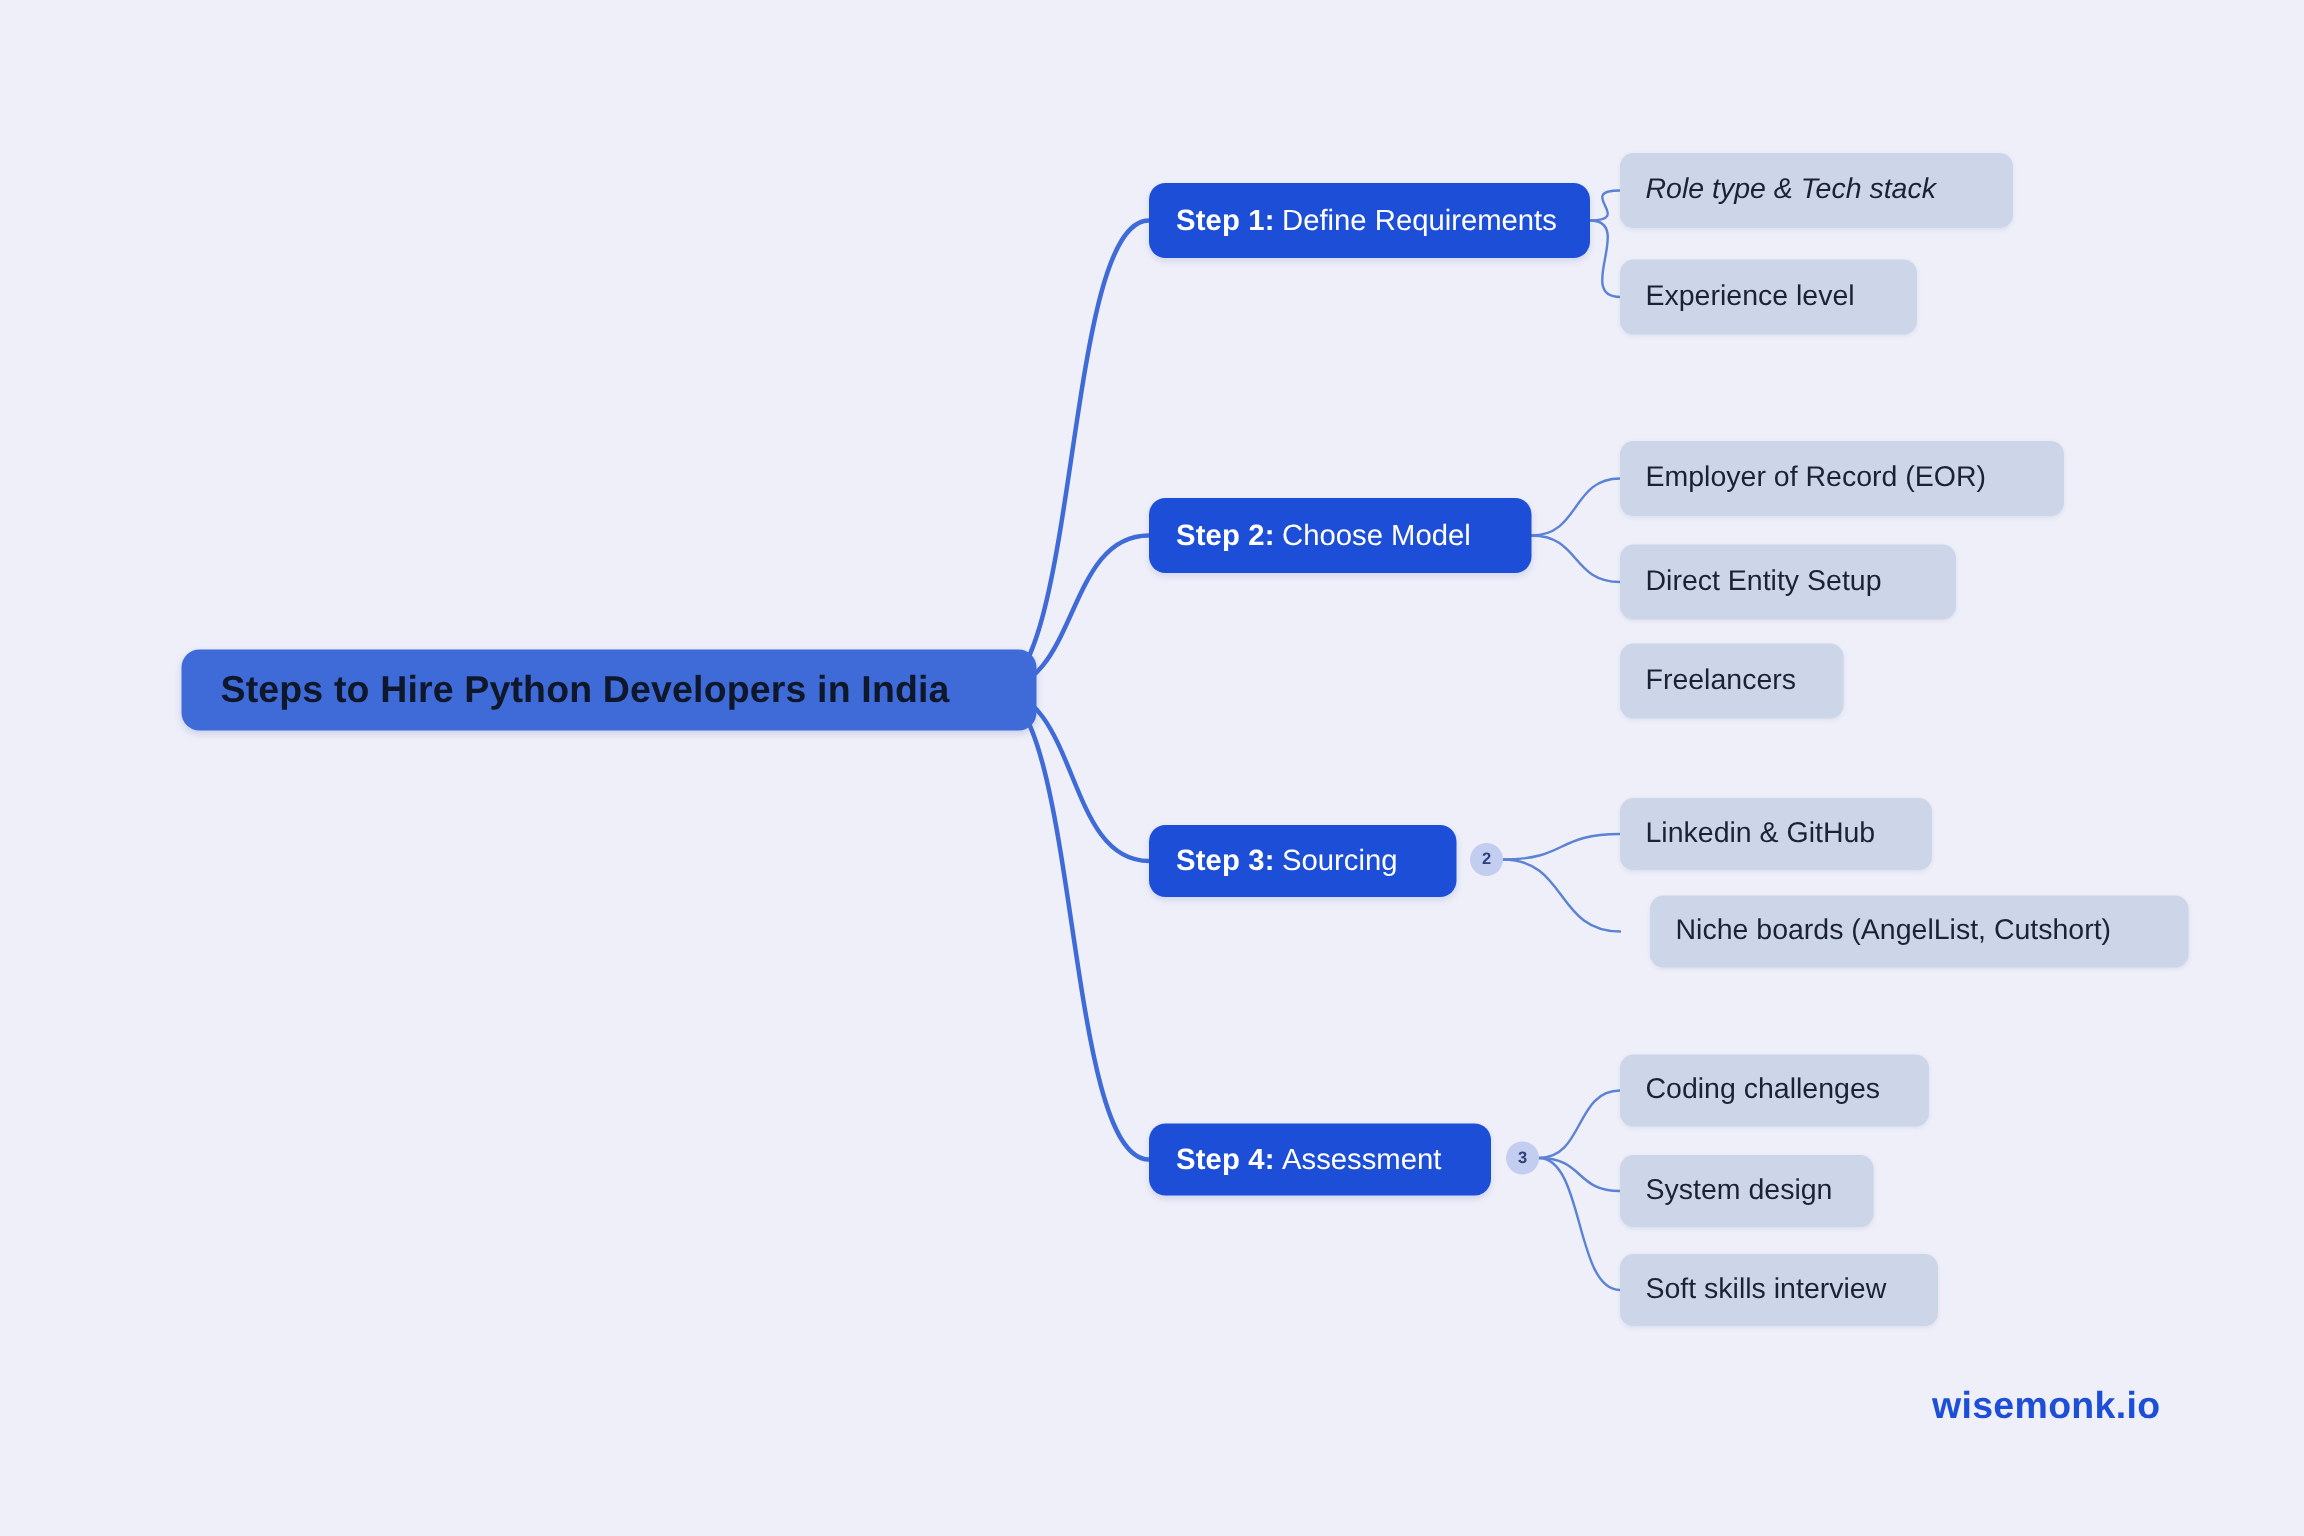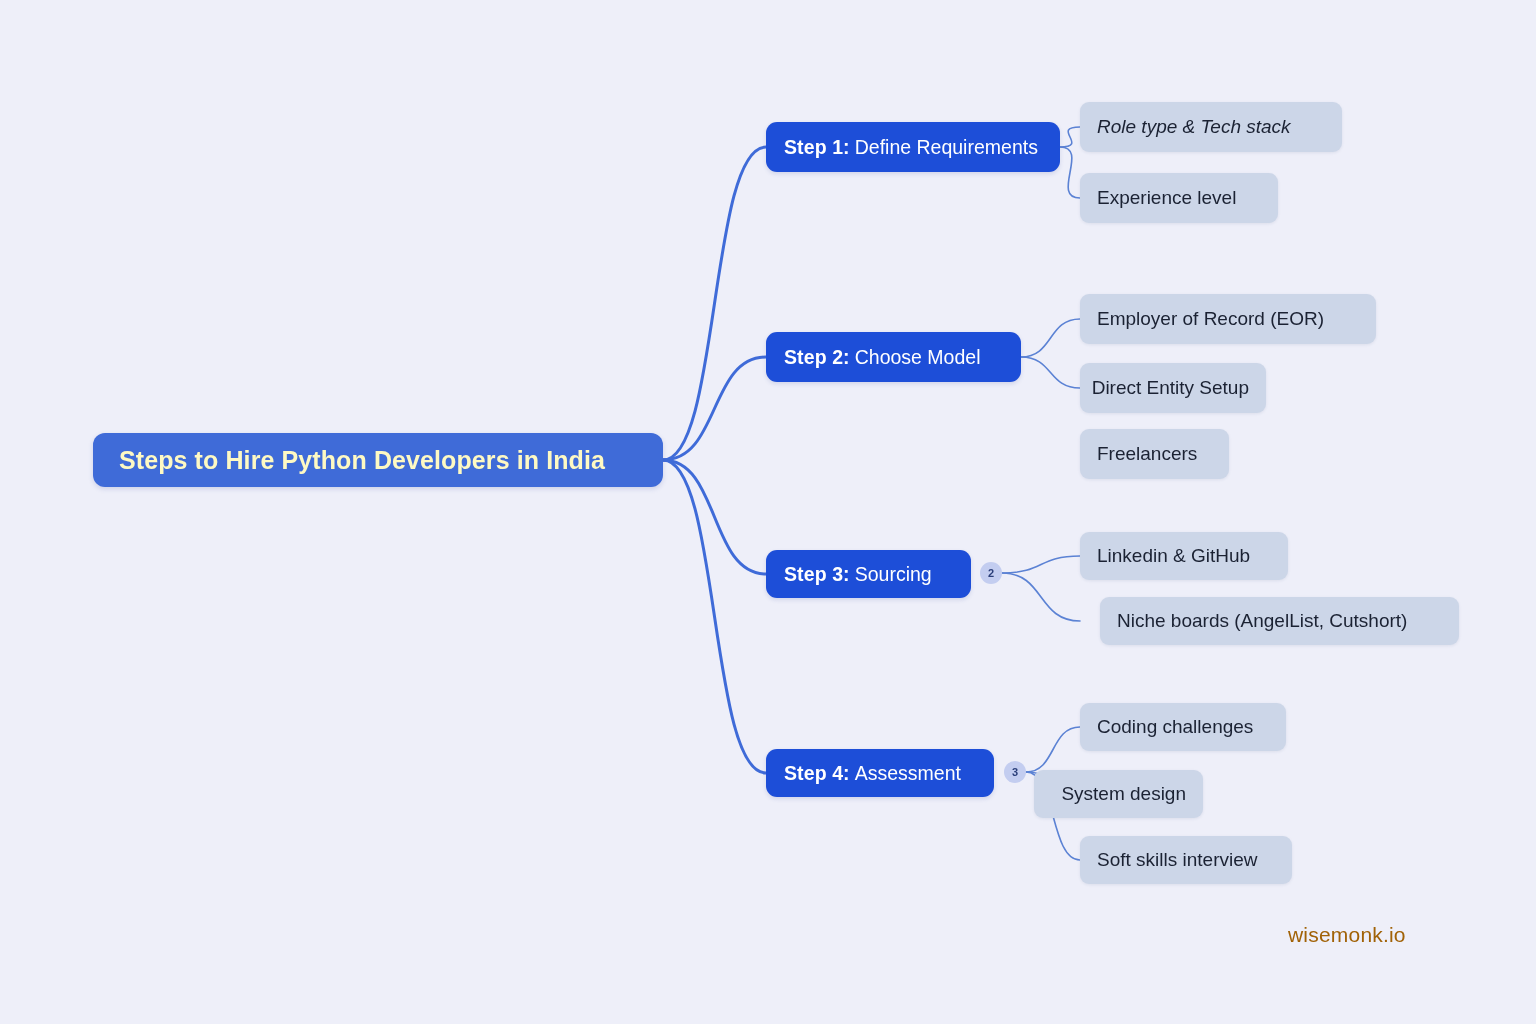--- a/index.html
+++ b/index.html
@@ -27,27 +27,28 @@
   }
   .node {
     position: absolute;
     box-sizing: border-box;
     display: flex;
     align-items: center;
     white-space: nowrap;
   }
   .node-root {
     background: #3f6bd8;
-    color: #fef9c3;
+    color: #0f172a;
     border-radius: 12px;
     font-size: 25px;
     font-weight: 600;
     letter-spacing: 0.1px;
     padding: 0 26px;
     box-shadow: 0 2px 5px rgba(60,80,160,0.18);
+    margin-left: 28px;
   }
   .node-step {
     background: #1d4ed8;
     color: #ffffff;
     border-radius: 11px;
     font-size: 19.5px;
     padding: 0 18px;
     box-shadow: 0 2px 4px rgba(60,80,160,0.16);
   }
   .node-step .lead {
@@ -74,23 +75,23 @@
     color: #2b3f7a;
     display: flex;
     align-items: center;
     justify-content: center;
     font-size: 11px;
     font-weight: 600;
     box-sizing: border-box;
   }
   .watermark {
     position: absolute;
-    color: #a16207;
-    font-size: 21px;
-    font-weight: 400;
+    color: #1d4ed8;
+    font-size: 25px;
+    font-weight: 700;
     letter-spacing: 0.2px;
   }
 </style>
 </head>
 <body>
 
 <div id="canvas">
 
   <svg id="edges" viewBox="0 0 1536 1024" xmlns="http://www.w3.org/2000/svg">
       <path d="M 663 460 C 719.65 460, 709.35 147, 766 147" fill="none" stroke="#3f6bd8" stroke-width="3" stroke-linecap="round"></path>
@@ -122,21 +123,21 @@
       <div class="node node-leaf" style="left: 1080px; top: 173px; width: 198px; height: 50px;">
         <span>Experience level</span>
       </div>
       <div class="node node-step" style="left: 766px; top: 332px; width: 255px; height: 50px;">
         <span class="lead">Step 2:</span>
         <span class="rest">Choose Model</span>
       </div>
       <div class="node node-leaf" style="left: 1080px; top: 294px; width: 296px; height: 50px;">
         <span>Employer of Record (EOR)</span>
       </div>
-      <div class="node node-leaf" style="left: 1080px; top: 363px; width: 186px; height: 50px; justify-content: flex-end;">
+      <div class="node node-leaf" style="left: 1080px; top: 363px; width: 224px; height: 50px;">
         <span>Direct Entity Setup</span>
       </div>
       <div class="node node-leaf" style="left: 1080px; top: 429px; width: 149px; height: 50px;">
         <span>Freelancers</span>
       </div>
       <div class="node node-step" style="left: 766px; top: 550px; width: 205px; height: 48px;">
         <span class="lead">Step 3:</span>
         <span class="rest">Sourcing</span>
       </div>
       <div class="node node-leaf" style="left: 1080px; top: 532px; width: 208px; height: 48px;">
@@ -148,21 +149,21 @@
       <div class="badge" style="left: 980px; top: 562px; width: 22px; height: 22px;">
         <span>2</span>
       </div>
       <div class="node node-step" style="left: 766px; top: 749px; width: 228px; height: 48px;">
         <span class="lead">Step 4:</span>
         <span class="rest">Assessment</span>
       </div>
       <div class="node node-leaf" style="left: 1080px; top: 703px; width: 206px; height: 48px;">
         <span>Coding challenges</span>
       </div>
-      <div class="node node-leaf" style="left: 1034px; top: 770px; width: 169px; height: 48px; justify-content: flex-end;">
+      <div class="node node-leaf" style="left: 1080px; top: 770px; width: 169px; height: 48px;">
         <span>System design</span>
       </div>
       <div class="node node-leaf" style="left: 1080px; top: 836px; width: 212px; height: 48px;">
         <span>Soft skills interview</span>
       </div>
       <div class="badge" style="left: 1004px; top: 761px; width: 22px; height: 22px;">
         <span>3</span>
       </div>
     </div>
 

